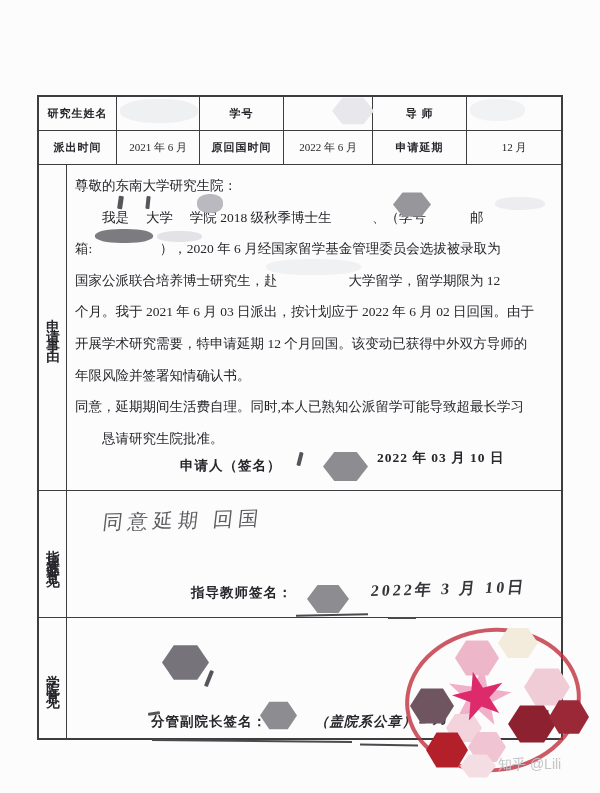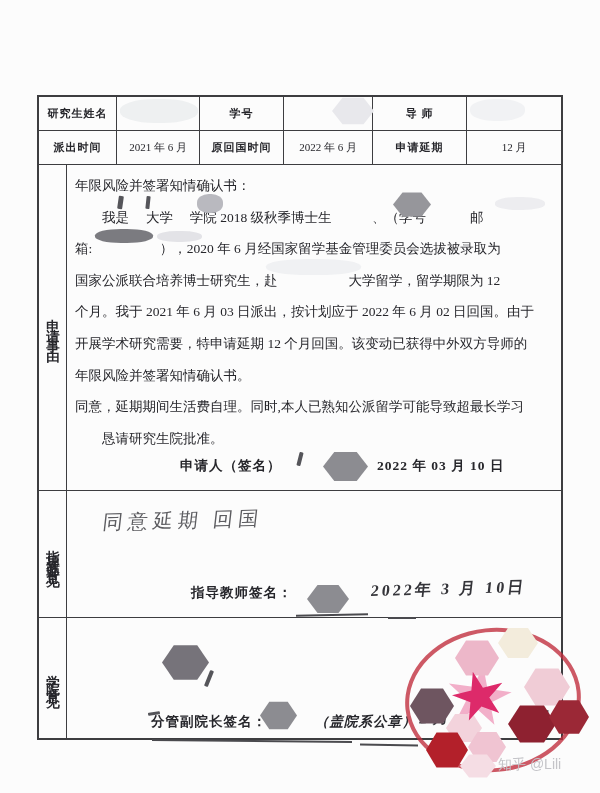--- a/index.html
+++ b/index.html
@@ -67,32 +67,32 @@
       <div class="lab">申请延期</div>
       <div>12 月</div>
     </div>
 
     <div class="section sec1">
       <div class="label-col">
         <span class="vtext v4">申请事由</span>
       </div>
       <div class="content">
         <div class="para">
-          <div>年限风险并签署知情确认书：</div>
+          <div>尊敬的东南大学研究生院：</div>
           <div>　　我是 　大学　 学院 2018 级秋季博士生　　　、（学号　　　 邮</div>
           <div>箱:　　　　　），2020 年 6 月经国家留学基金管理委员会选拔被录取为</div>
           <div>国家公派联合培养博士研究生，赴　　　　　 大学留学，留学期限为 12</div>
           <div>个月。我于 2021 年 6 月 03 日派出，按计划应于 2022 年 6 月 02 日回国。由于</div>
           <div>开展学术研究需要，特申请延期 12 个月回国。该变动已获得中外双方导师的</div>
           <div>年限风险并签署知情确认书。</div>
           <div>同意，延期期间生活费自理。同时,本人已熟知公派留学可能导致超最长学习</div>
           <div>　　恳请研究生院批准。</div>
         </div>
         <span class="sigline" style="left:113px;top:292px;">申请人（签名）</span>
-        <span class="sigline" style="left:310px;top:292px;">2022 年 03 月 10 日</span>
+        <span class="sigline" style="left:310px;top:284px;">2022 年 03 月 10 日</span>
       </div>
     </div>
 
     <div class="section sec2">
       <div class="label-col">
         <span class="vtext v6">指导教师意见</span>
       </div>
       <div class="content">
         <span class="sigline hand" style="left:36px;top:16px;font-size:20px;letter-spacing:5px;font-weight:400;opacity:.8;">同意延期 回国</span>
         <span class="sigline" style="left:124px;top:93px;">指导教师签名：</span>

